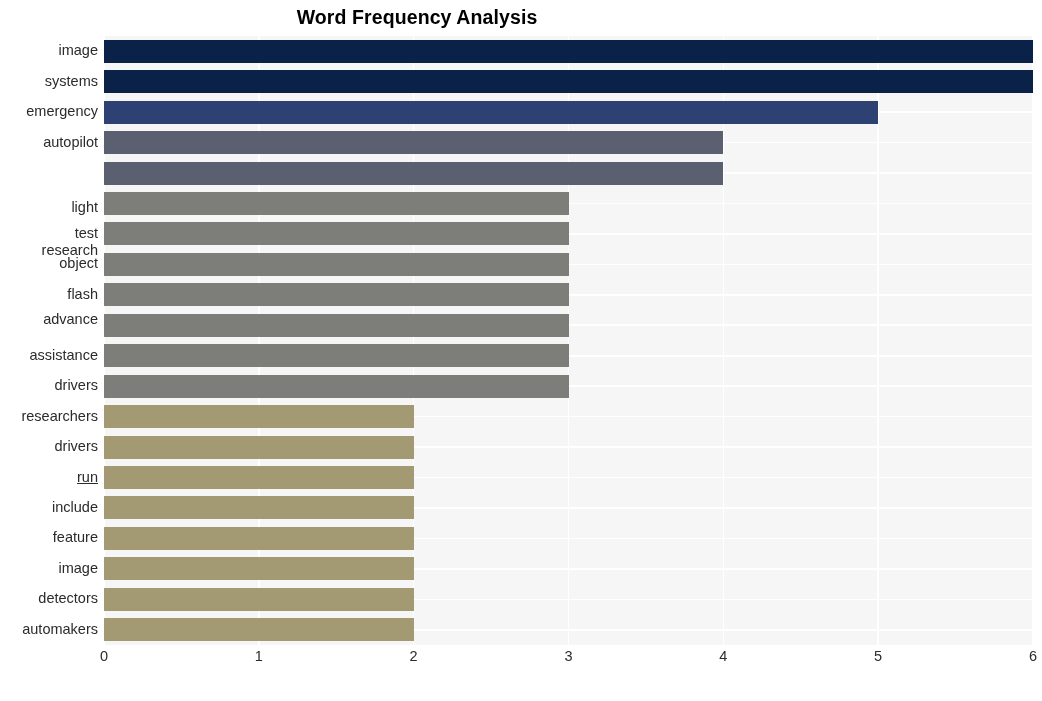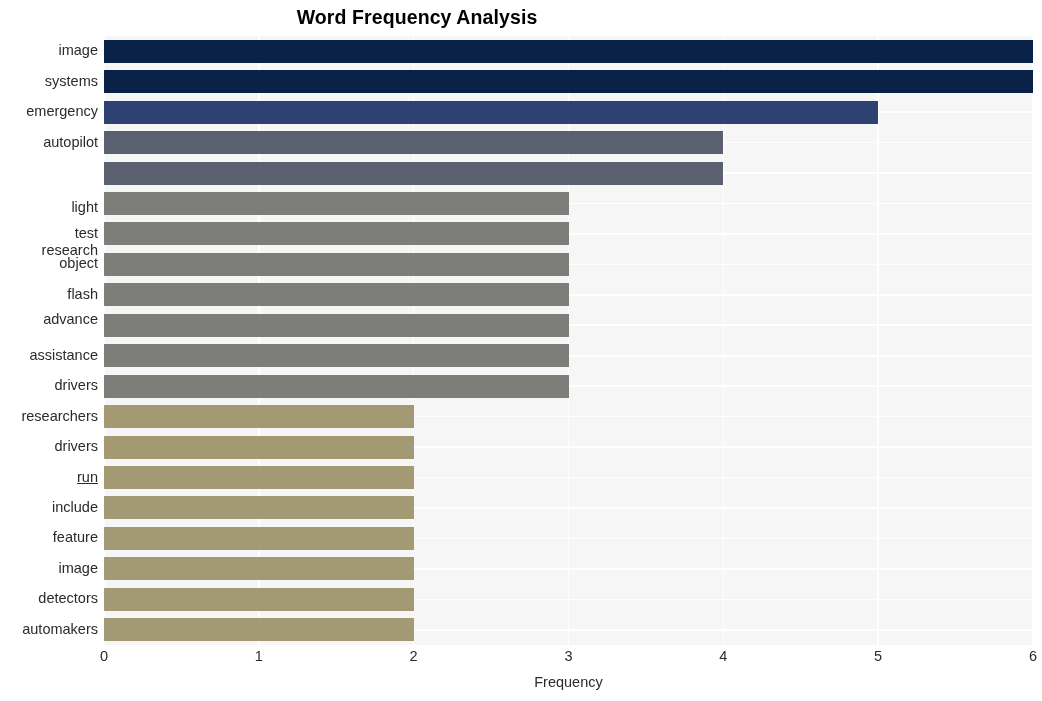--- a/index.html
+++ b/index.html
@@ -195,15 +195,14 @@
   <div id="xticks">
       <div class="xtick" style="left: 0px;">0</div>
       <div class="xtick" style="left: 154.833px;">1</div>
       <div class="xtick" style="left: 309.667px;">2</div>
       <div class="xtick" style="left: 464.5px;">3</div>
       <div class="xtick" style="left: 619.333px;">4</div>
       <div class="xtick" style="left: 774.167px;">5</div>
       <div class="xtick" style="left: 929px;">6</div>
     </div>
 
-  <div id="xaxis-label">Frequency</div>
 
 </div>
 
 </body></html>

